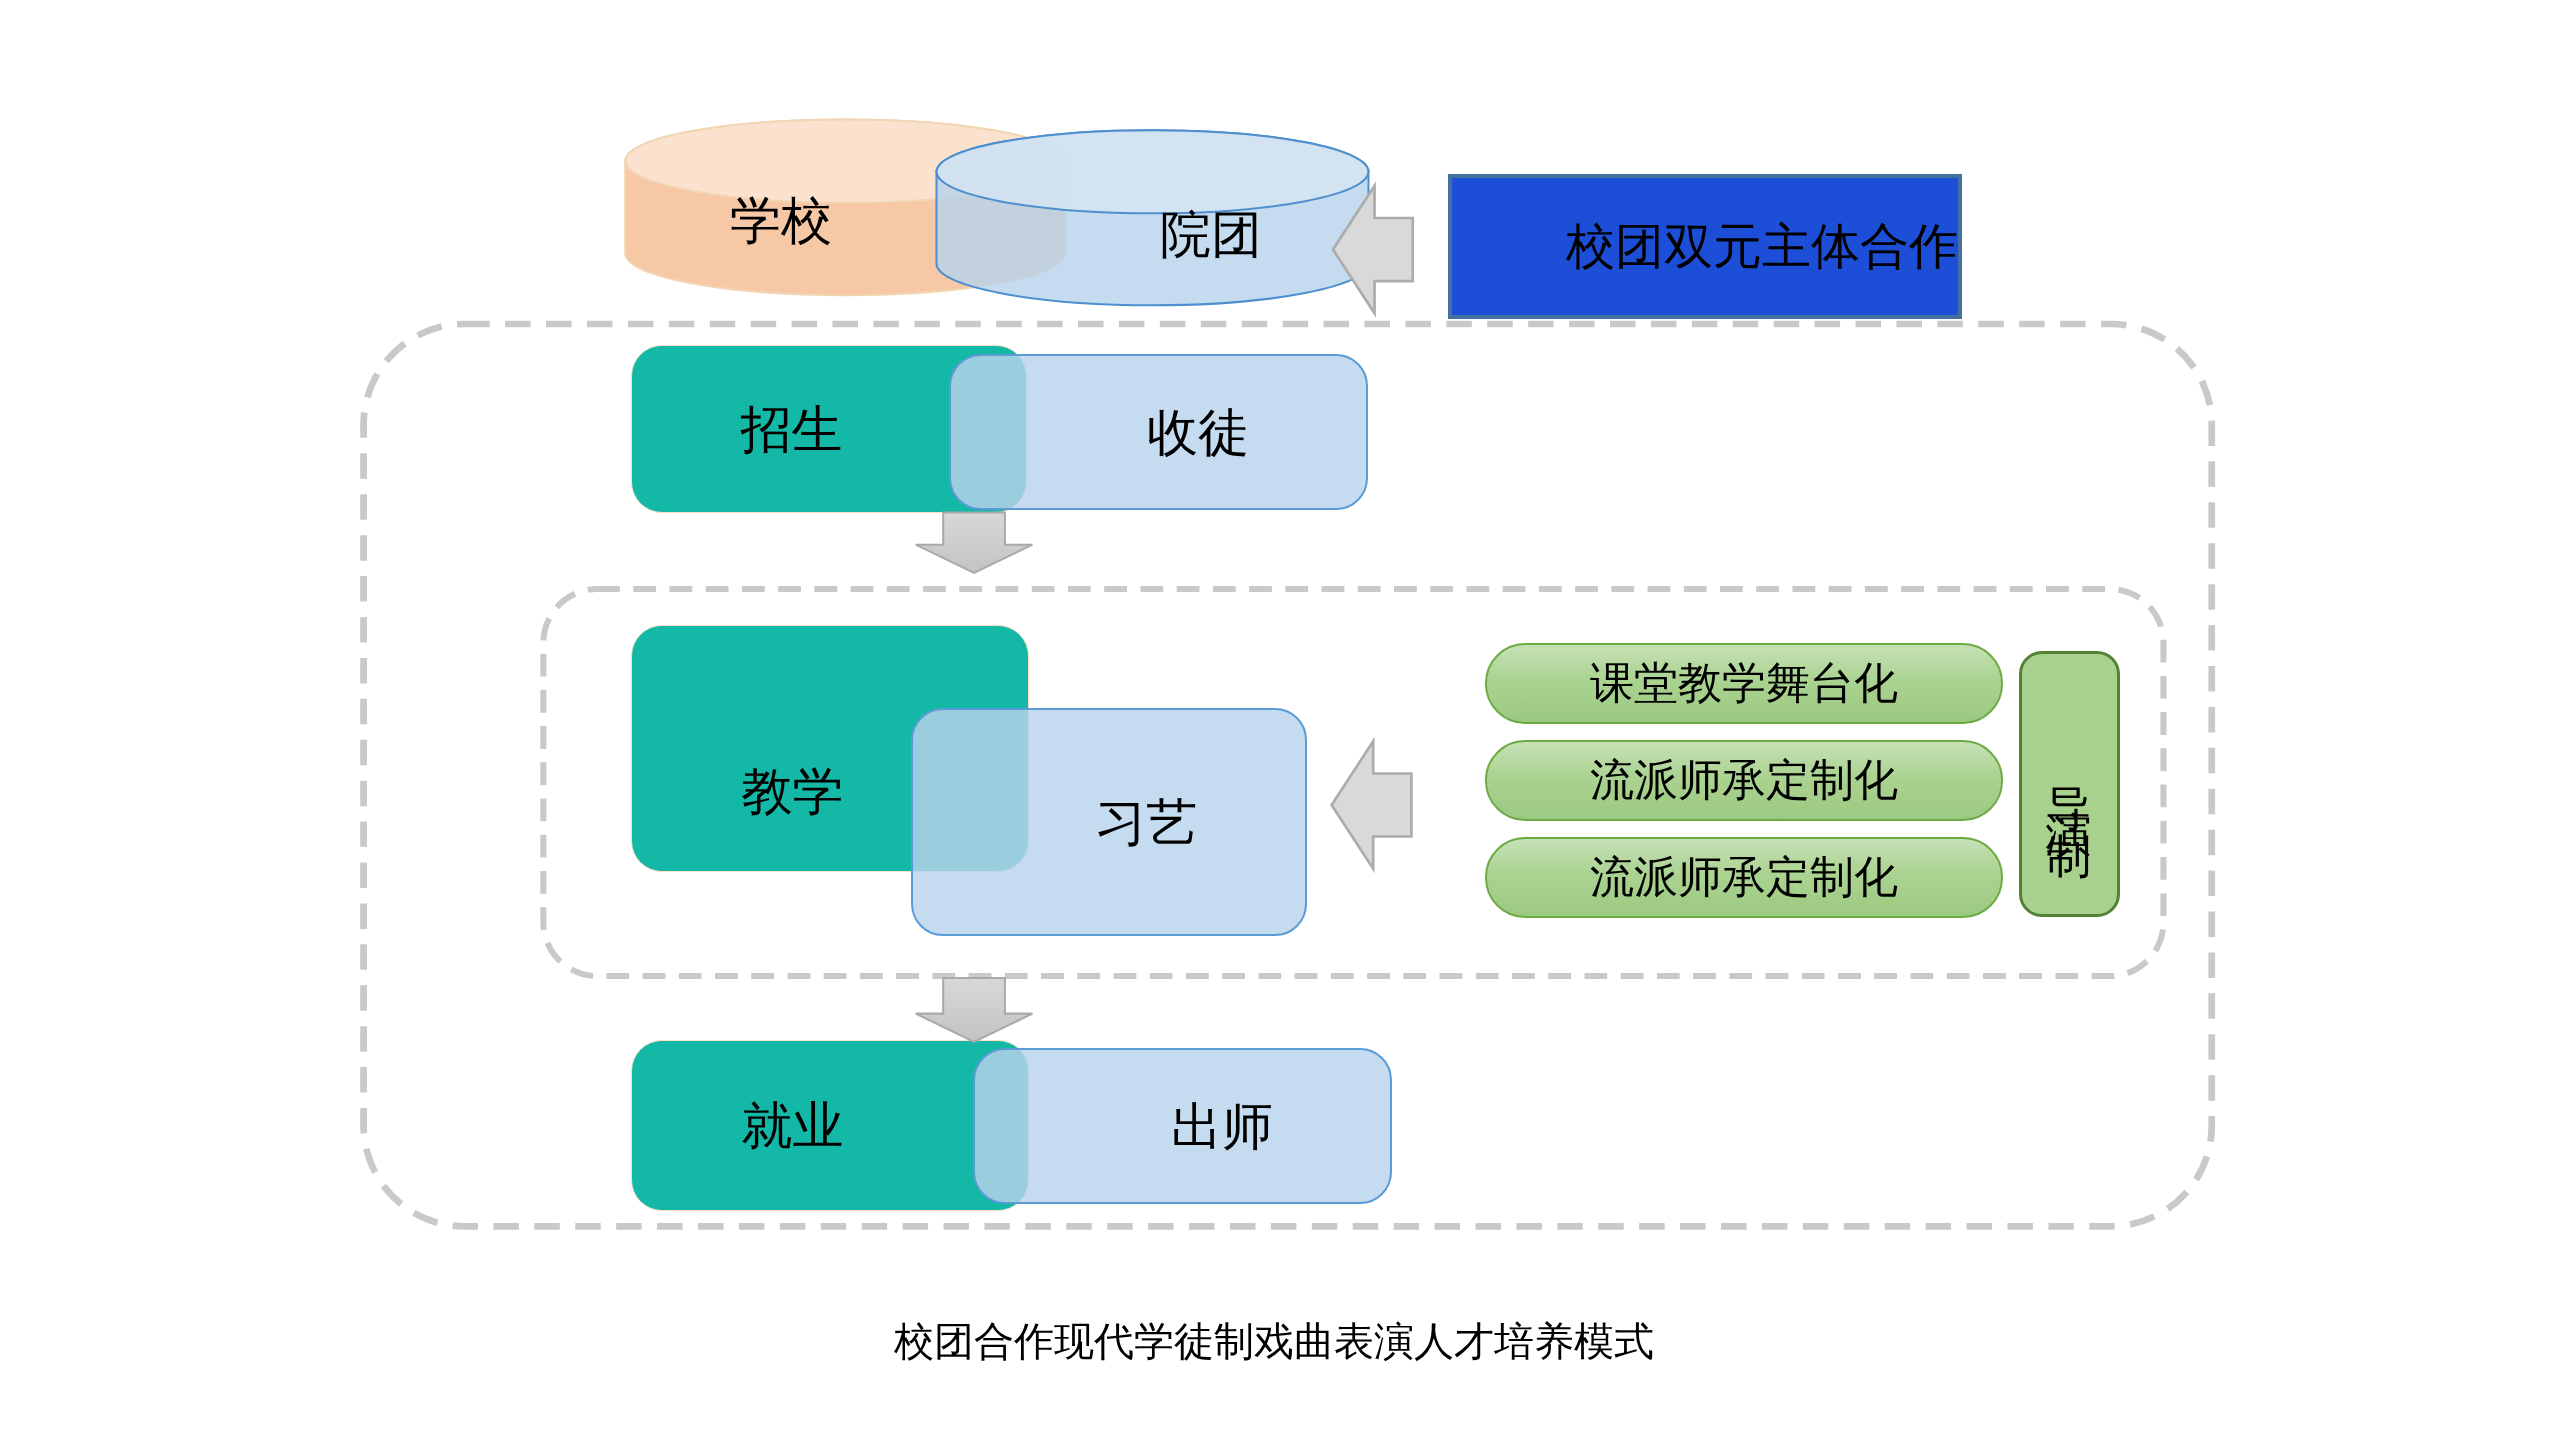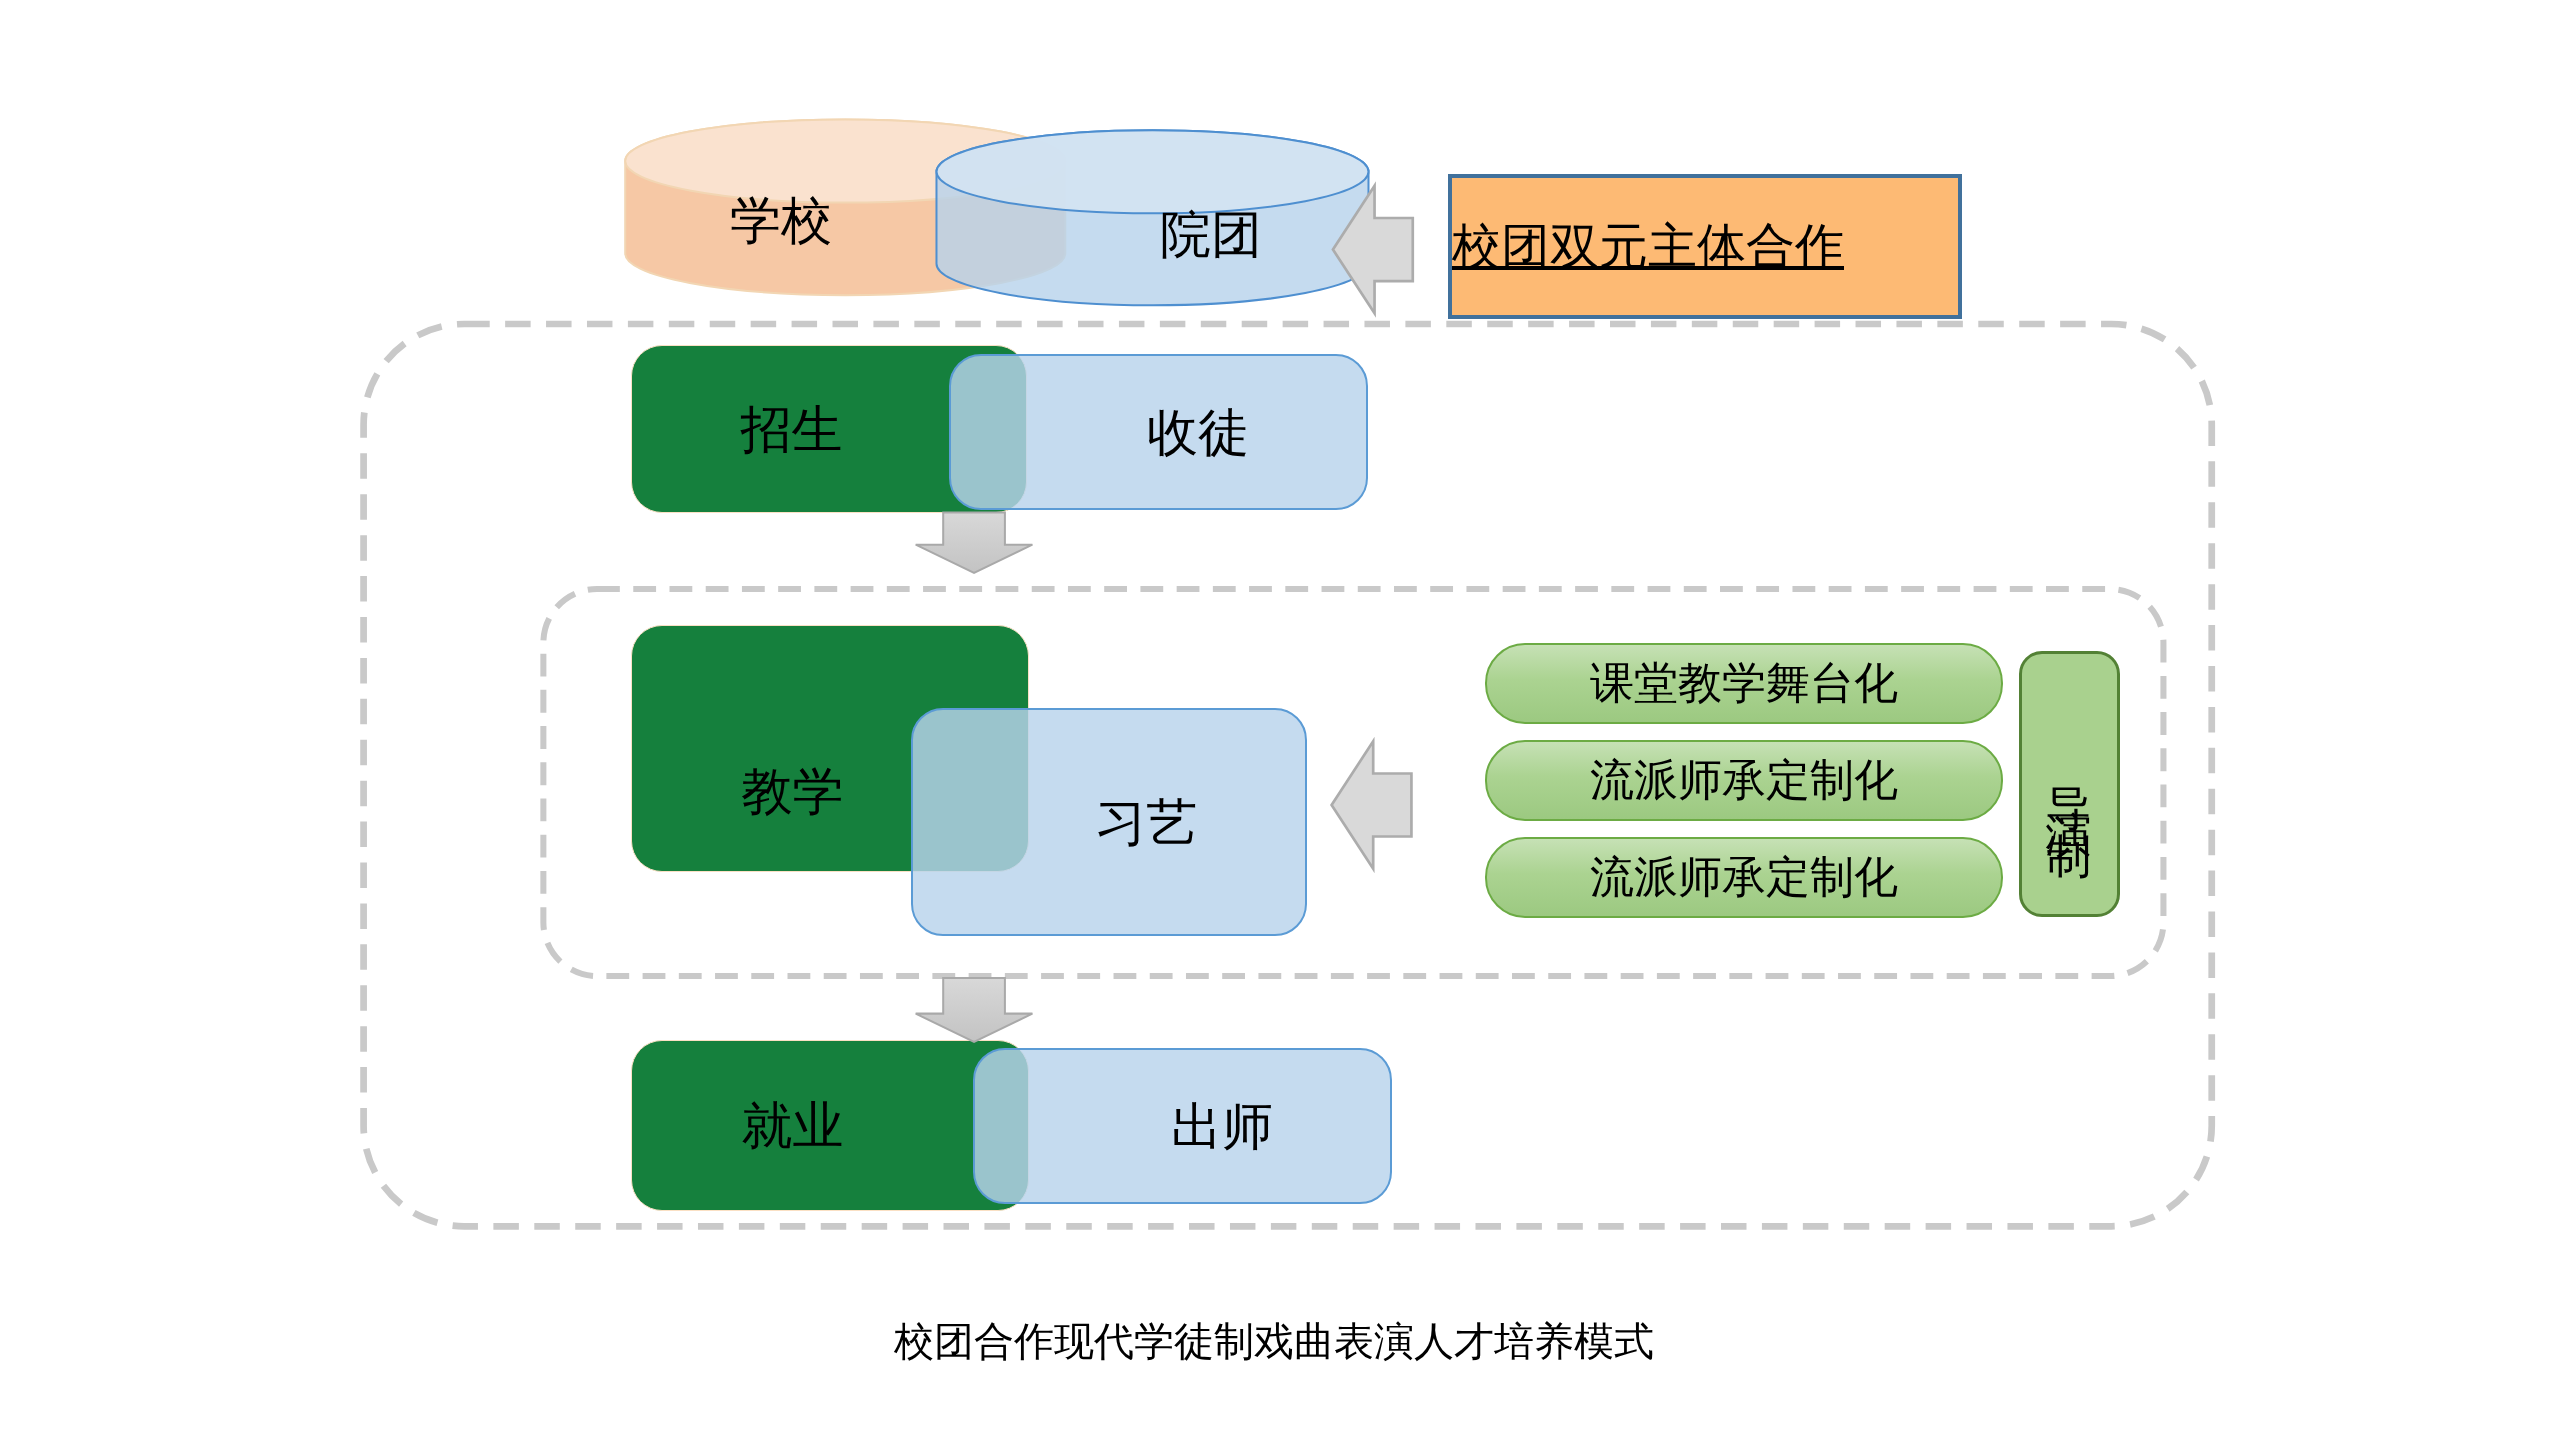--- a/index.html
+++ b/index.html
@@ -21,21 +21,21 @@
     left: 0; top: 0;
     width: 2576px; height: 1449px;
   }
   .layer.top { pointer-events: none; }
 
   
   .node { position: absolute; box-sizing: border-box; }
 
   
   .obox {
-    background: #15803d;
+    background: #14b8a6;
     border-radius: 31px;
     border: 1.3px solid #FAE0C4;
   }
   
   .bbox {
     background: rgba(184, 211, 235, 0.82);
     border: 2px solid #5B9BD5;
     border-radius: 32px;
   }
   .lbl {
@@ -46,28 +46,27 @@
     font-size: 51px;
     line-height: 1;
     white-space: nowrap;
     color: #000;
   }
   .lbl-school { left: 0; top: 0; width: 81%; height: 100%; }
   .lbl-troupe { left: 19%; top: 0; width: 81%; height: 100%; }
 
   
   .coop {
-    background: #fdba74;
+    background: #1d4ed8;
     border: 4.7px solid #41719C;
     display: flex;
     align-items: center;
-    justify-content: flex-start;
+    justify-content: flex-end;
     font-size: 49px;
     white-space: nowrap;
-    text-decoration: underline;
   }
 
   
   .pill {
     left: 1485px;
     width: 518px;
     height: 81px;
     border-radius: 40px;
     background: linear-gradient(180deg, #C6E1B5 0%, #ABD391 45%, #9CC981 100%);
     border: 2px solid #6CAB44;

